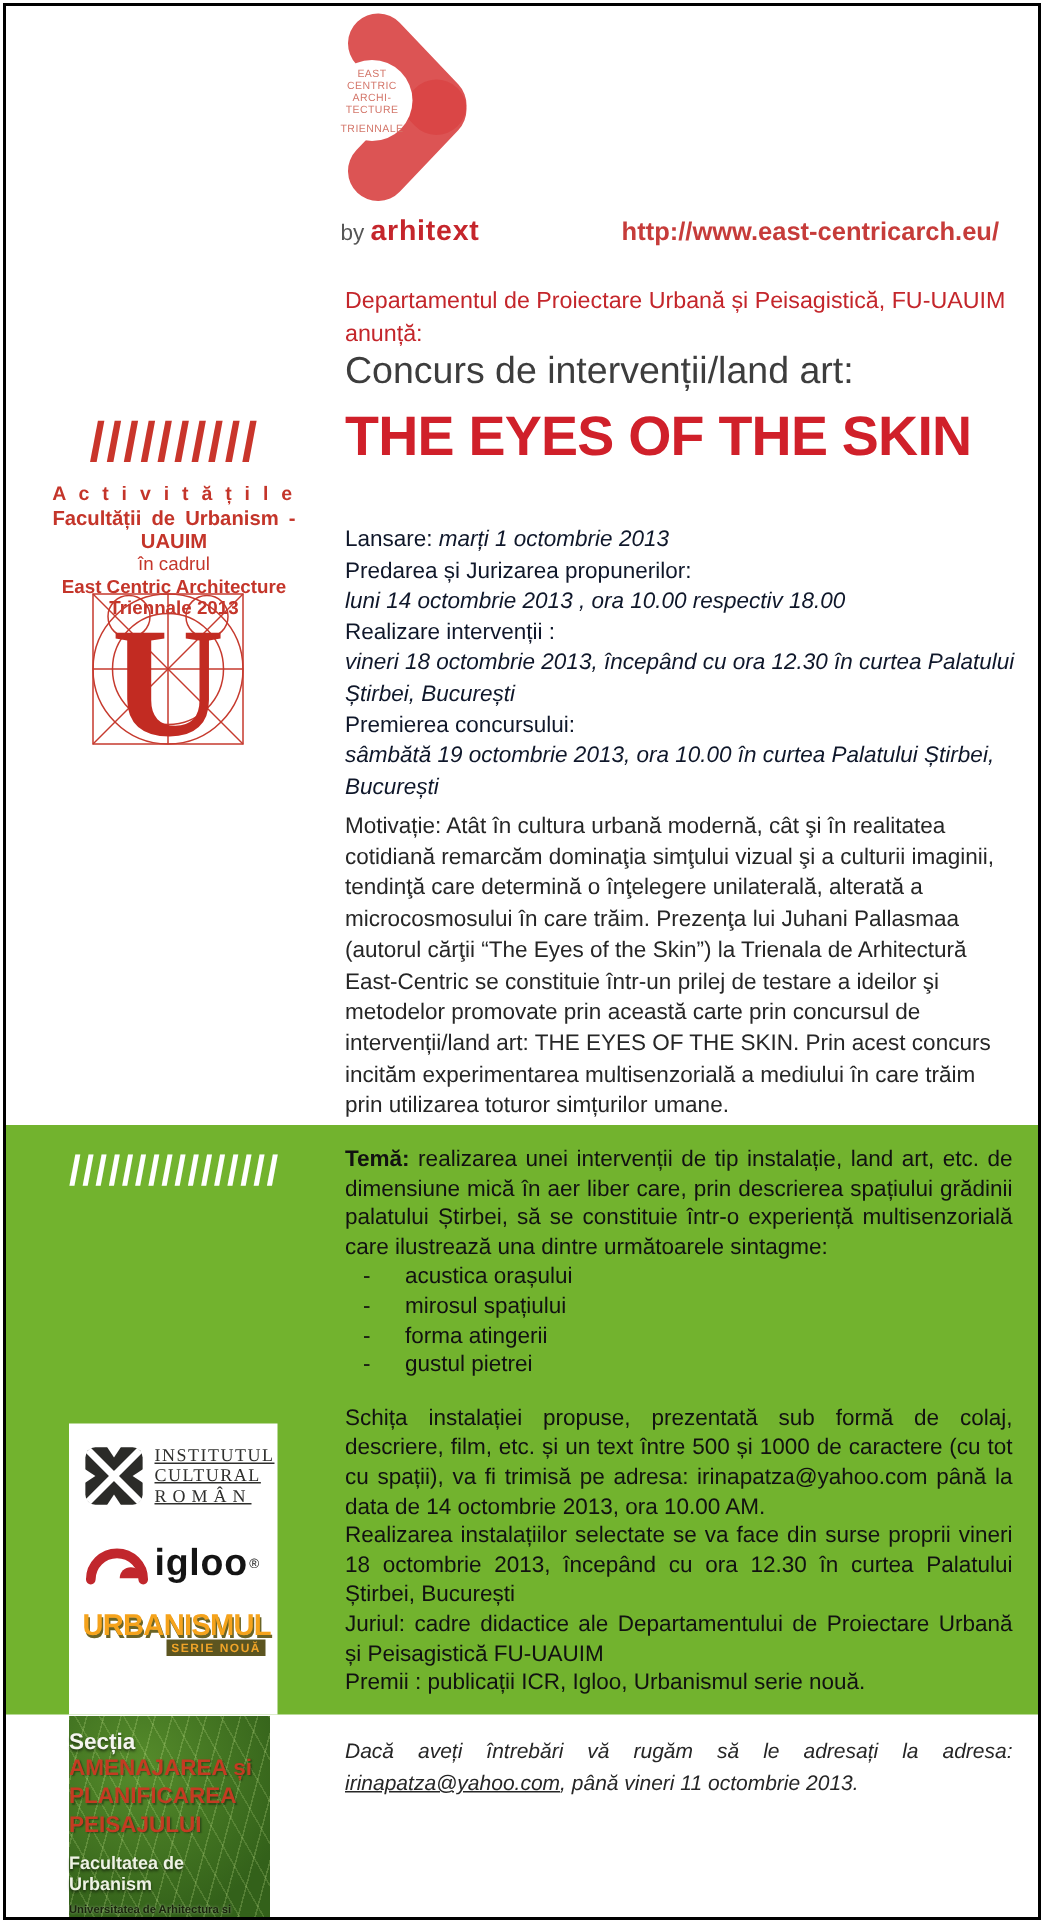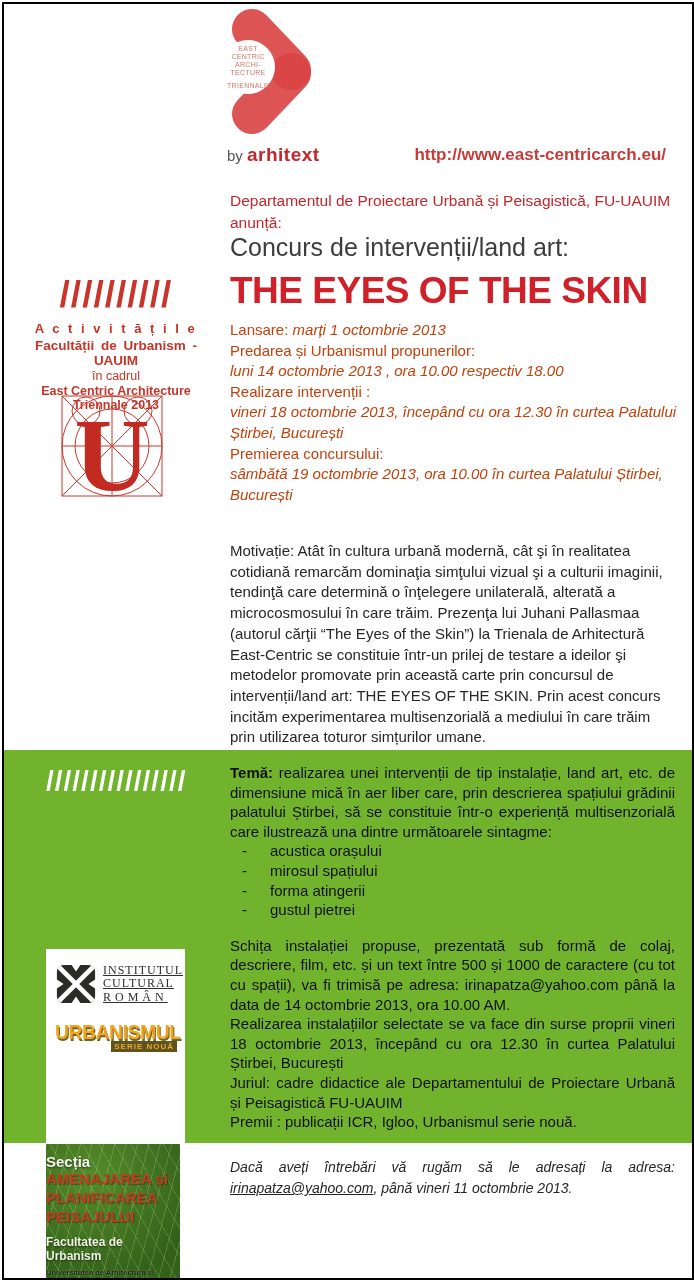--- a/index.html
+++ b/index.html
@@ -27,21 +27,21 @@
   
   .sidebar{left:16px;top:272px;width:192px;text-align:center;color:#c4352a;}
   .sidebar .slashes{font-size:37px;font-weight:800;line-height:1;letter-spacing:1px;color:#c9352b;}
   .sidebar .act{margin-top:8px;font-size:13px;letter-spacing:2.5px;font-weight:600;}
   .sidebar .fac{margin-top:2px;font-size:13.5px;font-weight:700;word-spacing:3px;}
   .sidebar .within{font-size:12.5px;margin-top:1px;}
   .sidebar .event{font-size:12.5px;font-weight:600;margin-top:1px;}
   .u-logo{left:42px;top:386px;width:132px;height:122px;}
 
   
-  .schedule{left:226px;top:316px;width:447px;font-size:15px;line-height:20.6px;color:#c2410c;}
+  .schedule{left:226px;top:346px;width:447px;font-size:15px;line-height:20.6px;color:#0f172a;}
   .schedule .it{font-style:italic;}
   .motivation{left:226px;top:537px;width:447px;font-size:15px;line-height:20.7px;color:#262626;}
 
   
   .green-band{left:0;right:0;top:746px;height:393px;background:#72b32e;}
   .green-slashes{left:42px;top:763px;font-size:28px;font-weight:800;color:#ffffff;letter-spacing:1px;line-height:1;}
   .green-text{left:226px;top:759px;width:445px;font-size:15px;line-height:19.6px;color:#111111;}
   .green-text .just{text-align:justify;}
   .green-text .b{font-weight:700;}
   .li-row{display:flex;}
@@ -129,21 +129,21 @@
         <circle cx="66" cy="56" r="37"></circle>
         <circle cx="40" cy="21" r="14"></circle>
         <circle cx="92" cy="21" r="14"></circle>
       </g>
       <text x="66" y="100" font-size="104" font-weight="bold" fill="#c22b22" text-anchor="middle" font-family="Liberation Serif, DejaVu Serif, serif">U</text>
     </svg>
   </div>
 
   <div class="abs schedule">
     <div><span>Lansare: </span><span class="it">marți 1 octombrie 2013</span></div>
-    <div><span>Predarea și Urbanismul propunerilor:</span><span class="it"></span></div>
+    <div><span>Predarea și Jurizarea propunerilor:</span><span class="it"></span></div>
     <div><span></span><span class="it">luni 14 octombrie 2013 , ora 10.00 respectiv 18.00</span></div>
     <div><span>Realizare intervenții :</span><span class="it"></span></div>
     <div><span></span><span class="it">vineri 18 octombrie  2013, începând cu ora 12.30 în curtea Palatului Știrbei, București</span></div>
     <div><span>Premierea concursului:</span><span class="it"></span></div>
     <div><span></span><span class="it">sâmbătă 19 octombrie 2013, ora 10.00 în curtea Palatului Știrbei, București</span></div>
   </div>
 
   <div class="abs motivation">Motivație:  Atât în cultura urbană modernă, cât şi în realitatea cotidiană remarcăm dominaţia simţului vizual şi a culturii imaginii, tendinţă care determină o înţelegere unilaterală, alterată a microcosmosului în care trăim. Prezenţa lui Juhani Pallasmaa (autorul cărţii “The Eyes of the Skin”) la Trienala de Arhitectură East-Centric se constituie într-un prilej de testare a ideilor şi metodelor promovate prin această carte prin concursul de intervenții/land art: THE EYES OF THE SKIN. Prin acest concurs incităm experimentarea multisenzorială a mediului în care trăim prin utilizarea toturor simțurilor umane.</div>
 
   <div class="abs green-band"></div>
@@ -189,20 +189,28 @@
           <polygon points="0,16 0,28 9,22"></polygon>
           <polygon points="44,16 44,28 35,22"></polygon>
         </g>
       </svg>
       <div class="icr-text">
         <div>INSTITUTUL</div>
         <div>CULTURAL</div>
         <div class="roman">ROMÂN</div>
       </div>
     </div>
+    <div class="igloo">
+      <svg width="46" height="30" viewBox="0 0 50 32">
+        <path d="M6,28 A19,19 0 0 1 44,28" stroke="#c1272d" stroke-width="7" fill="none" stroke-linecap="round"></path>
+        <path d="M27,27 A8,8 0 0 1 43,27 Z" fill="#c1272d"></path>
+      </svg>
+      <span class="igloo-word">igloo</span>
+      <span class="igloo-reg">®</span>
+    </div>
     <div class="urbanismul">
       <div class="urb-title">URBANISMUL</div>
       <div class="urb-sub">SERIE NOUĂ</div>
     </div>
   </div>
 
   <div class="abs leaf-box">
     <div class="sec">Secția</div>
     <div class="red">
       <div>AMENAJAREA și</div>

